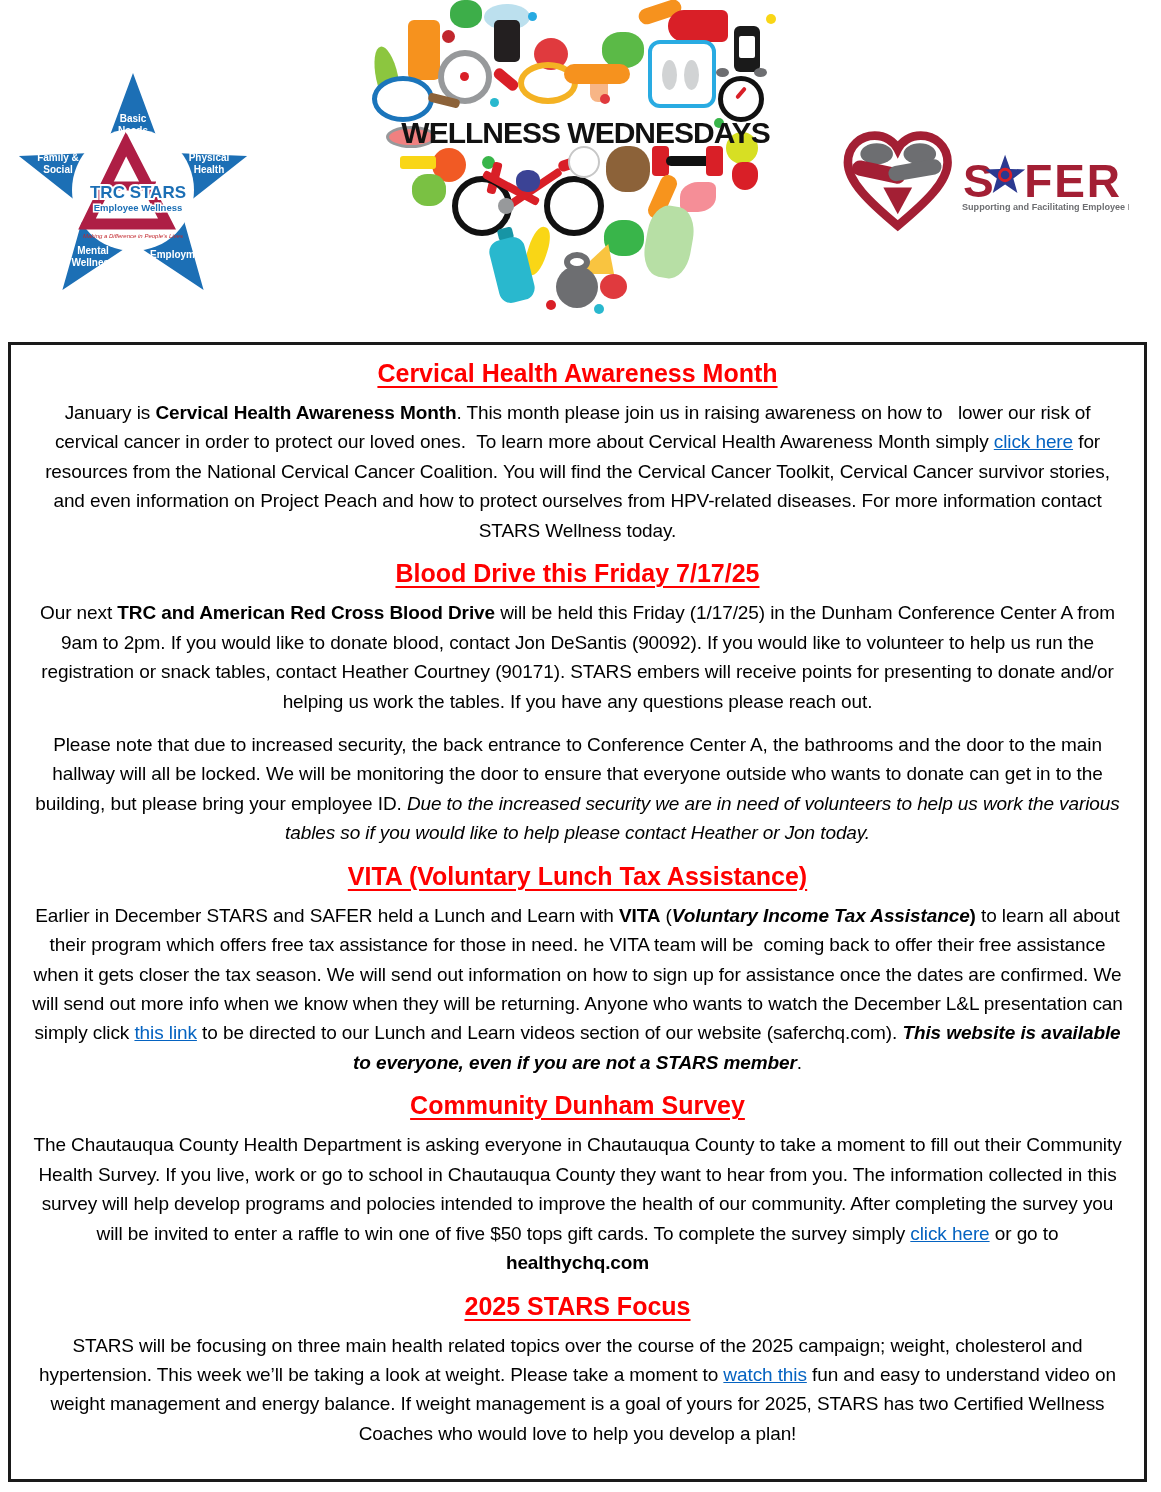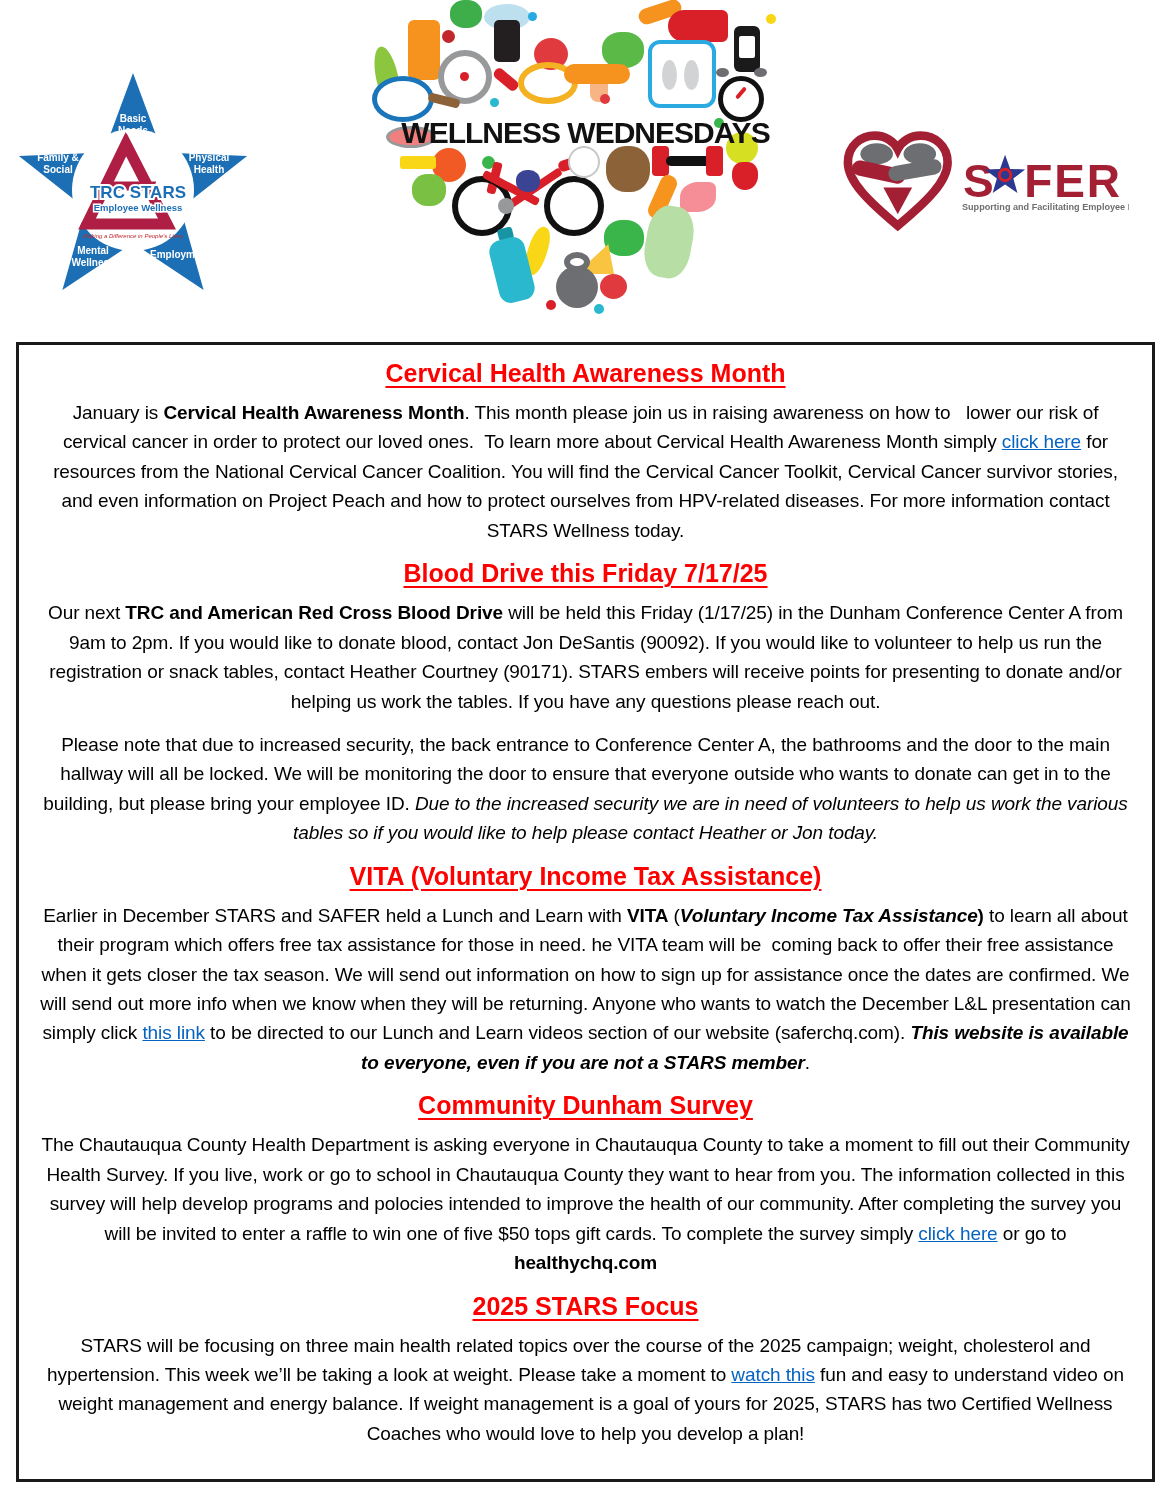--- a/index.html
+++ b/index.html
@@ -15,21 +15,21 @@
   .heart-logo { position:absolute; left:362px; top:0; width:440px; height:336px; }
   .safer-logo { position:absolute; right:32px; top:128px; }
   .ic { position:absolute; display:block; }
   .ww-title {
     position:absolute; left:7px; right:0; top:116px; z-index:10;
     text-align:center; font-weight:900; font-size:30px; letter-spacing:-1px;
     color:#111; white-space:nowrap;
   }
   
   .box {
-    margin:4px 11px 0 16px; width:1139px; height:1140px;
+    margin:4px 11px 0 8px; width:1139px; height:1140px;
     border:3px solid #1a1a1a; background:#fff;
     padding:8px 20px 10px 20px; text-align:center;
   }
   h2.sec-title {
     color:#FF0000; font-size:25px; font-weight:bold;
     text-decoration:underline; text-decoration-thickness:2px; text-underline-offset:4px;
     margin:14px 0 10px 0;
   }
   section:first-child h2.sec-title { margin-top:6px; }
   p.body-text {
@@ -155,21 +155,21 @@
     <p class="body-text"><span class="plain">January is </span><span class="bold">Cervical Health Awareness Month</span><span class="plain">. This month please join us in raising awareness on how to &nbsp; lower our risk of cervical cancer in order to protect our loved ones. &nbsp;To learn more about Cervical Health Awareness Month simply </span><a href="#" class="link">click here</a><span class="plain"> for resources from the National Cervical Cancer Coalition. You will find the Cervical Cancer Toolkit, Cervical Cancer survivor stories, and even information on Project Peach and how to protect ourselves from HPV-related diseases. For more information contact STARS Wellness today.</span></p>
   </section>
 
   <section>
     <h2 class="sec-title">Blood Drive this Friday 7/17/25</h2>
     <p class="body-text"><span class="plain">Our next </span><span class="bold">TRC and American Red Cross Blood Drive</span><span class="plain"> will be held this Friday (1/17/25) in the Dunham Conference Center A from 9am to 2pm. If you would like to donate blood, contact Jon DeSantis (90092). If you would like to volunteer to help us run the registration or snack tables, contact Heather Courtney (90171). STARS embers will receive points for presenting to donate and/or helping us work the tables. If you have any questions please reach out.</span></p>
     <p class="body-text"><span class="plain">Please note that due to increased security, the back entrance to Conference Center A, the bathrooms and the door to the main hallway will all be locked. We will be monitoring the door to ensure that everyone outside who wants to donate can get in to the building, but please bring your employee ID. </span><span class="italic">Due to the increased security we are in need of volunteers to help us work the various tables so if you would like to help please contact Heather or Jon today.</span></p>
   </section>
 
   <section>
-    <h2 class="sec-title">VITA (Voluntary Income Tax Assistance)</h2>
+    <h2 class="sec-title">VITA (Voluntary Lunch Tax Assistance)</h2>
     <p class="body-text"><span class="plain">Earlier in December STARS and SAFER held a Lunch and Learn with </span><span class="bold">VITA</span><span class="plain"> (</span><span class="bolditalic">Voluntary Income Tax Assistance</span><span class="bold">)</span><span class="plain"> to learn all about their program which offers free tax assistance for those in need. he VITA team will be &nbsp;coming back to offer their free assistance when it gets closer the tax season. We will send out information on how to sign up for assistance once the dates are confirmed. We will send out more info when we know when they will be returning. Anyone who wants to watch the December L&amp;L presentation can simply click </span><a href="#" class="link">this link</a><span class="plain"> to be directed to our Lunch and Learn videos section of our website (saferchq.com). </span><span class="bolditalic">This website is available to everyone, even if you are not a STARS member</span><span class="plain">.</span></p>
   </section>
 
   <section>
     <h2 class="sec-title">Community Dunham Survey</h2>
     <p class="body-text"><span class="plain">The Chautauqua County Health Department is asking everyone in Chautauqua County to take a moment to fill out their Community Health Survey. If you live, work or go to school in Chautauqua County they want to hear from you. The information collected in this survey will help develop programs and polocies intended to improve the health of our community. After completing the survey you will be invited to enter a raffle to win one of five $50 tops gift cards. To complete the survey simply </span><a href="#" class="link">click here</a><span class="plain"> or go to </span><span class="bold">healthychq.com</span></p>
   </section>
 
   <section>
     <h2 class="sec-title">2025 STARS Focus</h2>

